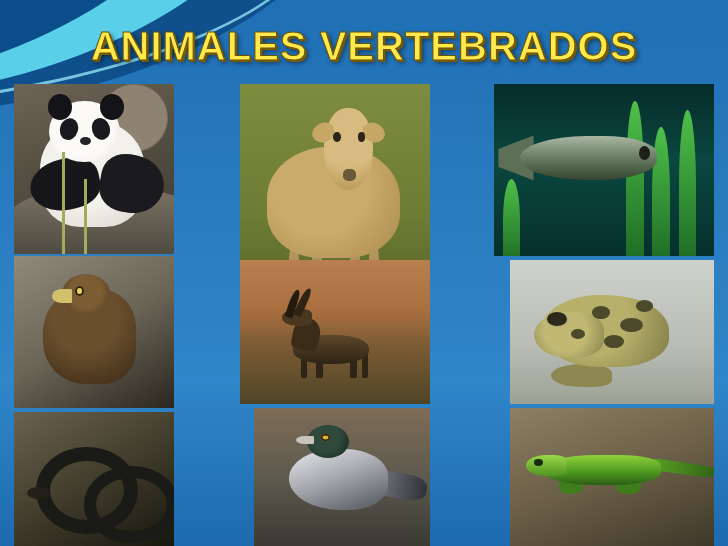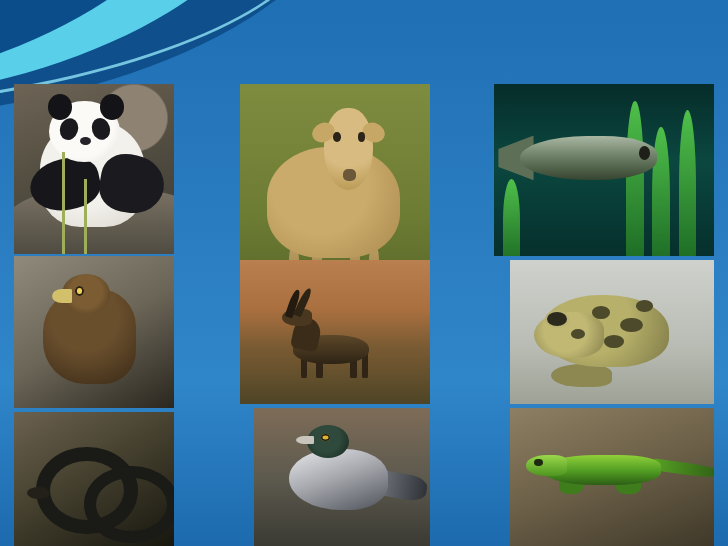--- a/index.html
+++ b/index.html
@@ -337,20 +337,21 @@
 </head>
 <body>
 
 <div class="slide">
 
   <div class="swoosh swoosh-a"></div>
   <div class="swoosh swoosh-b"></div>
   <div class="swoosh swoosh-c"></div>
   <div class="swoosh-line"></div>
 
+  <div class="title">ANIMALES VERTEBRADOS</div>
 
   <div class="grid">
 
     <div class="cell" style="left:0; top:0; width:160px; height:170px;">
       <div class="photo panda-bg">
         <div class="panda-rock"></div>
         <div class="panda-body"></div>
         <div class="panda-arm"></div>
         <div class="panda-arm2"></div>
         <div class="panda-head"></div>

